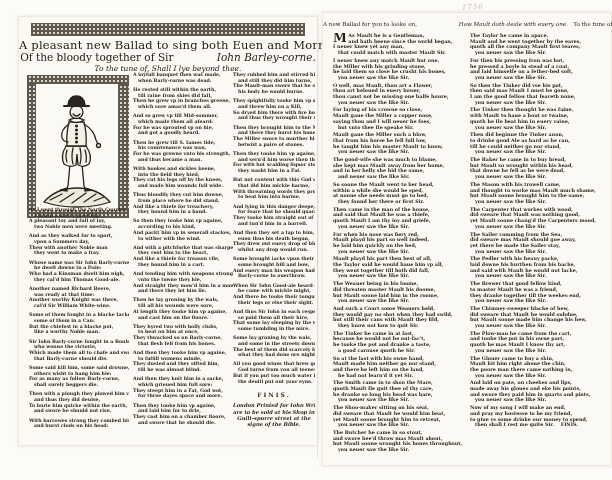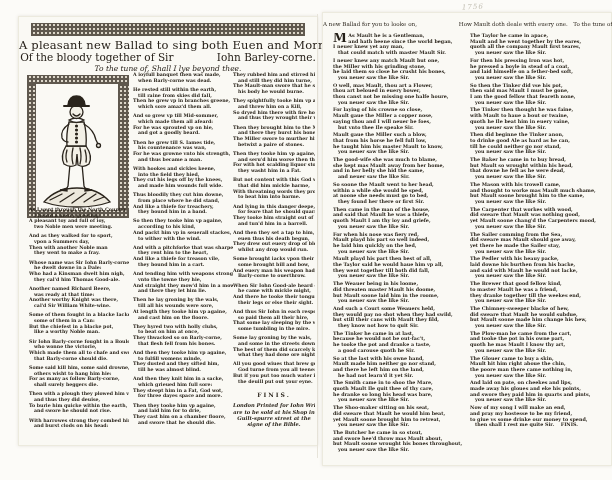--- a/index.html
+++ b/index.html
@@ -19,21 +19,21 @@
       repeating-linear-gradient(90deg,#4a4238 0 2px,rgba(0,0,0,0) 2px 4px),
       repeating-linear-gradient(0deg,#4a4238 0 2px,rgba(0,0,0,0) 2px 4px);
     background-color:#d8d2c4;opacity:.88;}
   #top-band{position:absolute;left:12px;top:6px;right:12px;height:13px;}
 
   
   .t-line{position:absolute;left:0;right:0;text-align:center;color:#262019;white-space:nowrap;}
   #title1{top:21px;font-size:11.5px;letter-spacing:.2px;}
   #title2{top:34px;font-size:10.5px;}
   #title3{top:47px;font-size:7.5px;font-style:italic;}
-  .ital{margin-left:40px;}
+  .ital{font-style:italic;margin-left:40px;}
 
   
   #woodcut-frame{position:absolute;left:8px;top:58px;width:102px;height:143px;}
   #woodcut-frame .strip-top{position:absolute;left:0;top:0;right:0;height:9px;}
   #woodcut-frame .strip-bottom{position:absolute;left:0;bottom:0;right:0;height:8px;}
   #woodcut-frame .strip-left{position:absolute;left:0;top:9px;bottom:8px;width:9px;}
   #woodcut-frame .strip-right{position:absolute;right:0;top:9px;bottom:8px;width:11px;}
   #woodcut-img{position:absolute;left:9px;top:9px;right:11px;bottom:8px;background:#faf9f4;}
 
   

